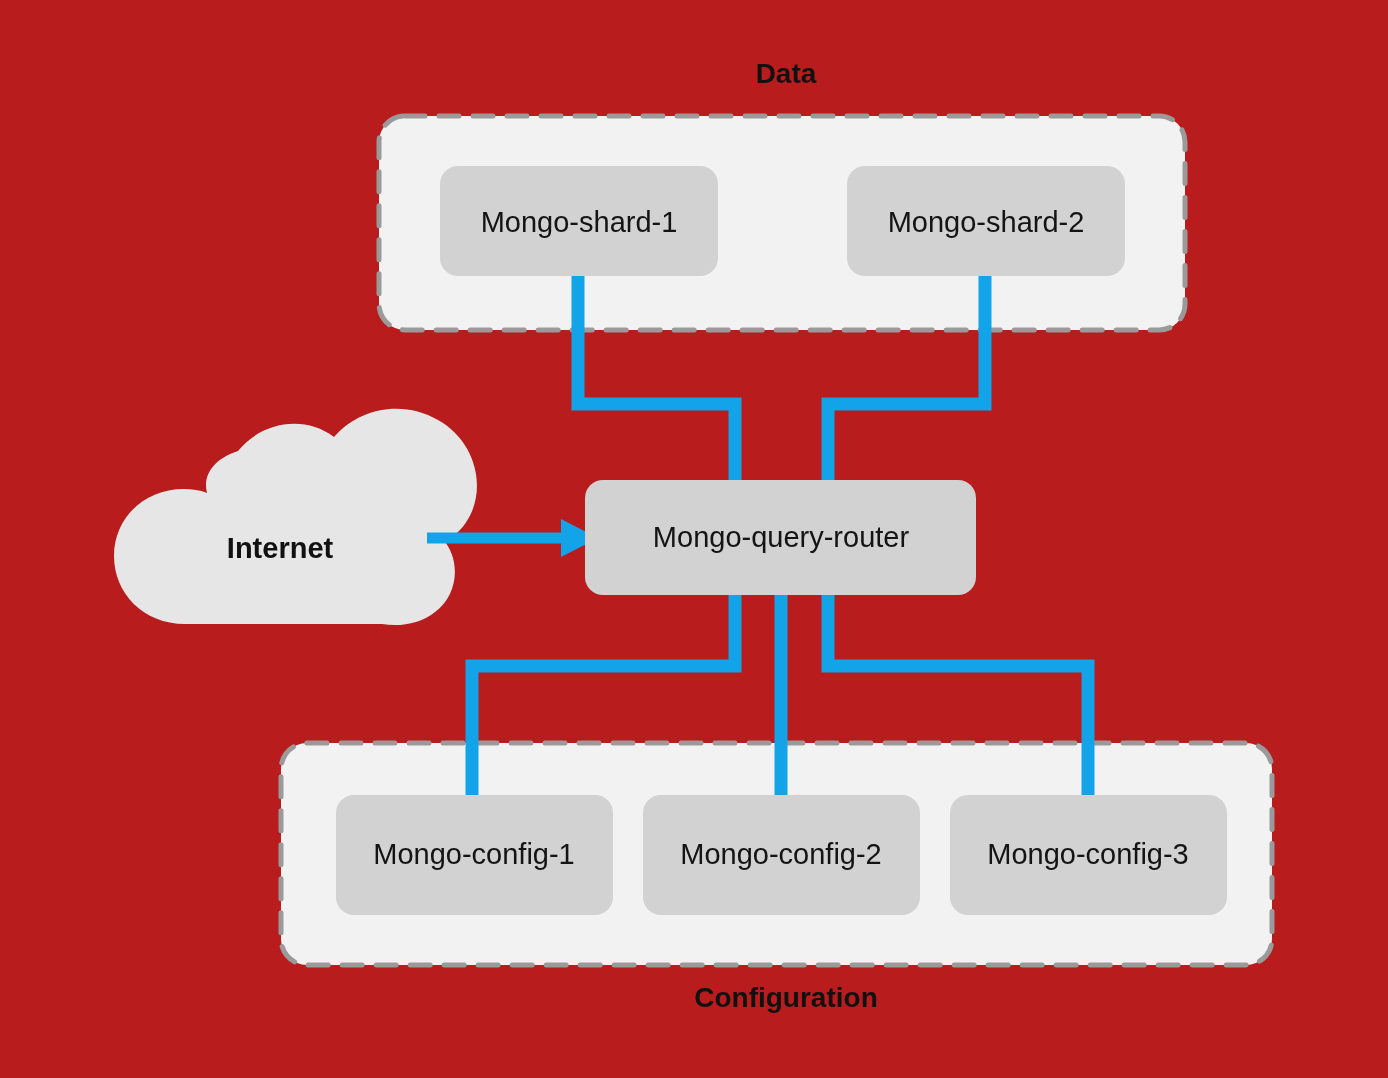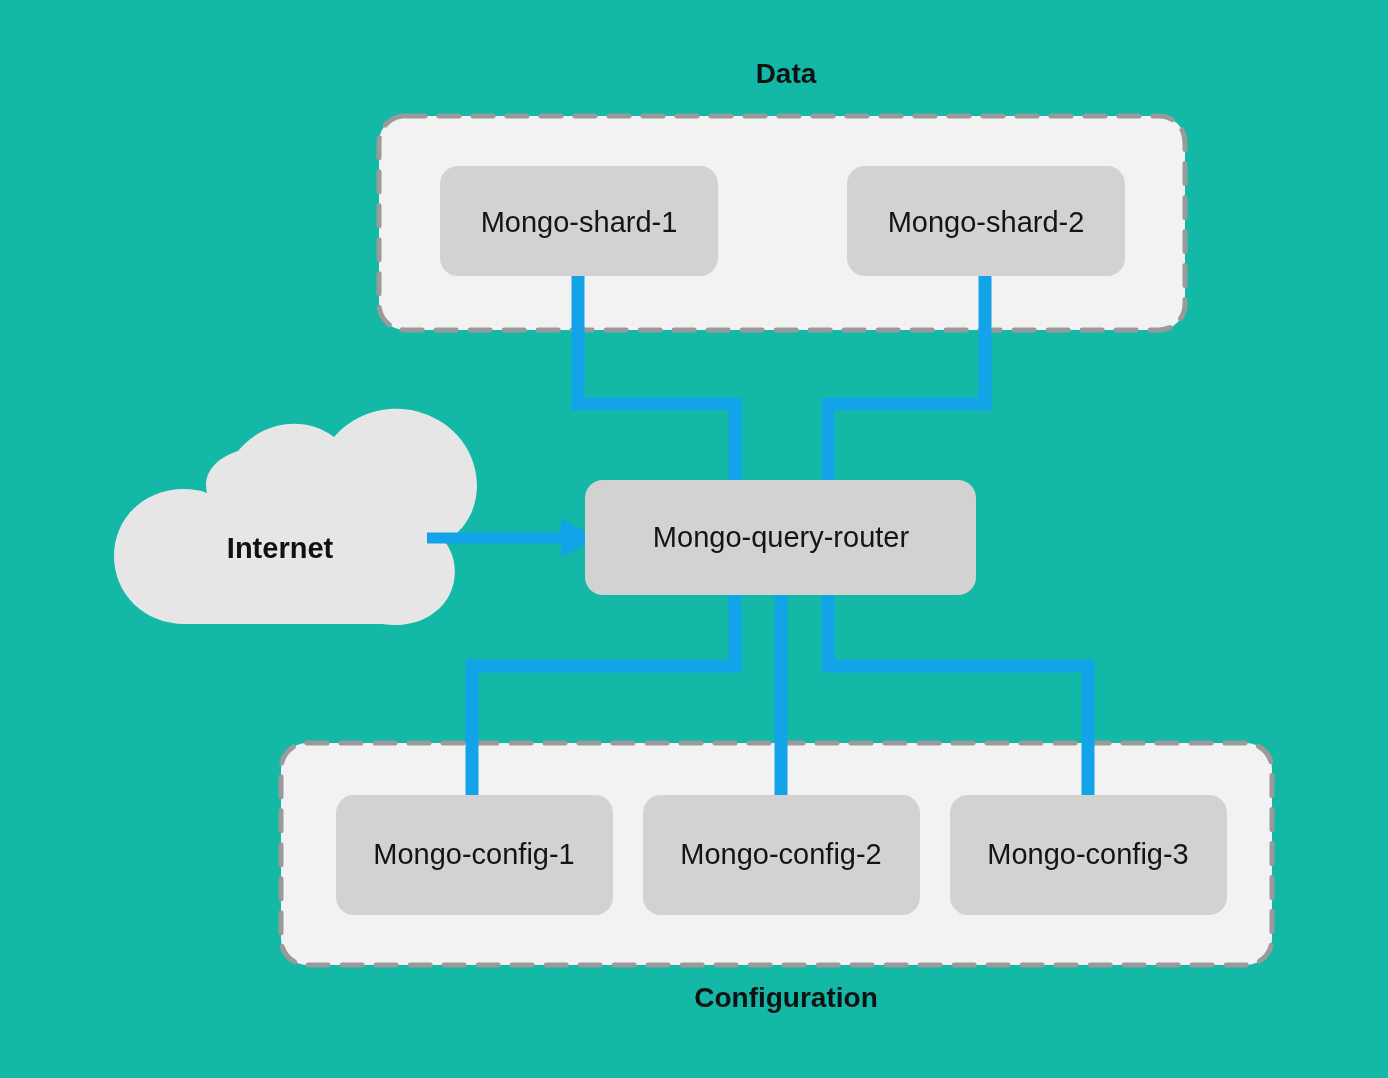--- a/index.html
+++ b/index.html
@@ -10,21 +10,21 @@
   body {
     width: 1388px;
     height: 1078px;
     font-family: "Liberation Sans", sans-serif;
     overflow: hidden;
   }
   #diagram-root {
     position: relative;
     width: 1388px;
     height: 1078px;
-    background: #14b8a6;
+    background: #b91c1c;
   }
   svg.canvas {
     position: absolute;
     top: 0;
     left: 0;
     width: 1388px;
     height: 1078px;
     display: block;
   }
   .node-label {

